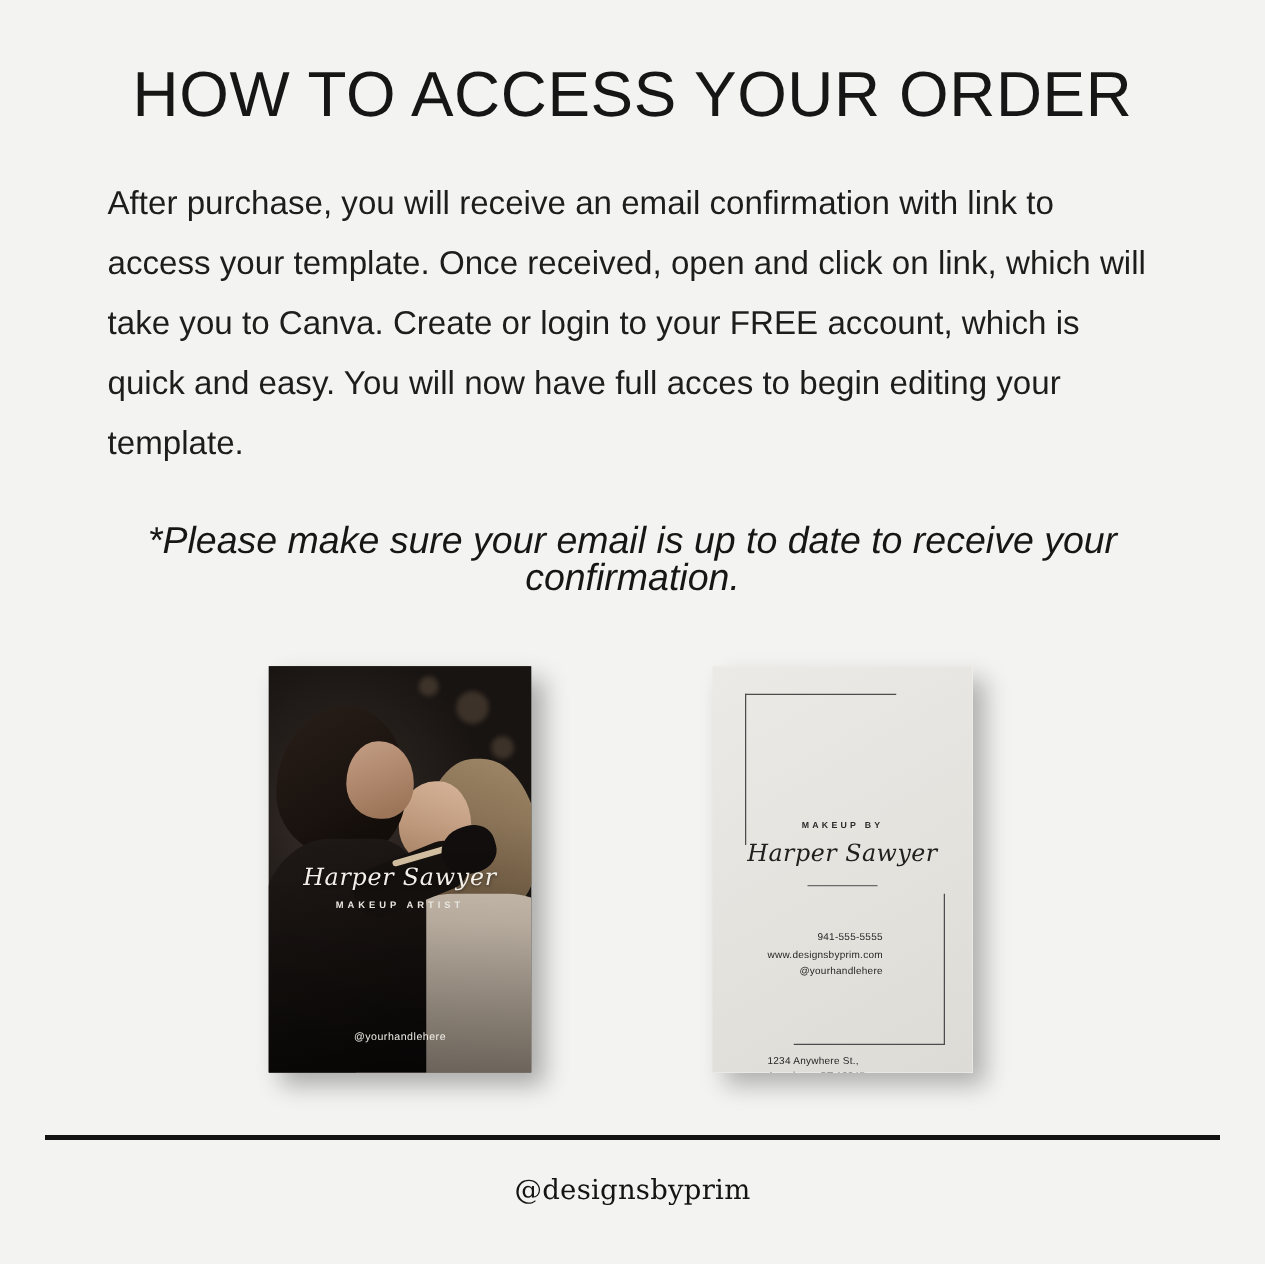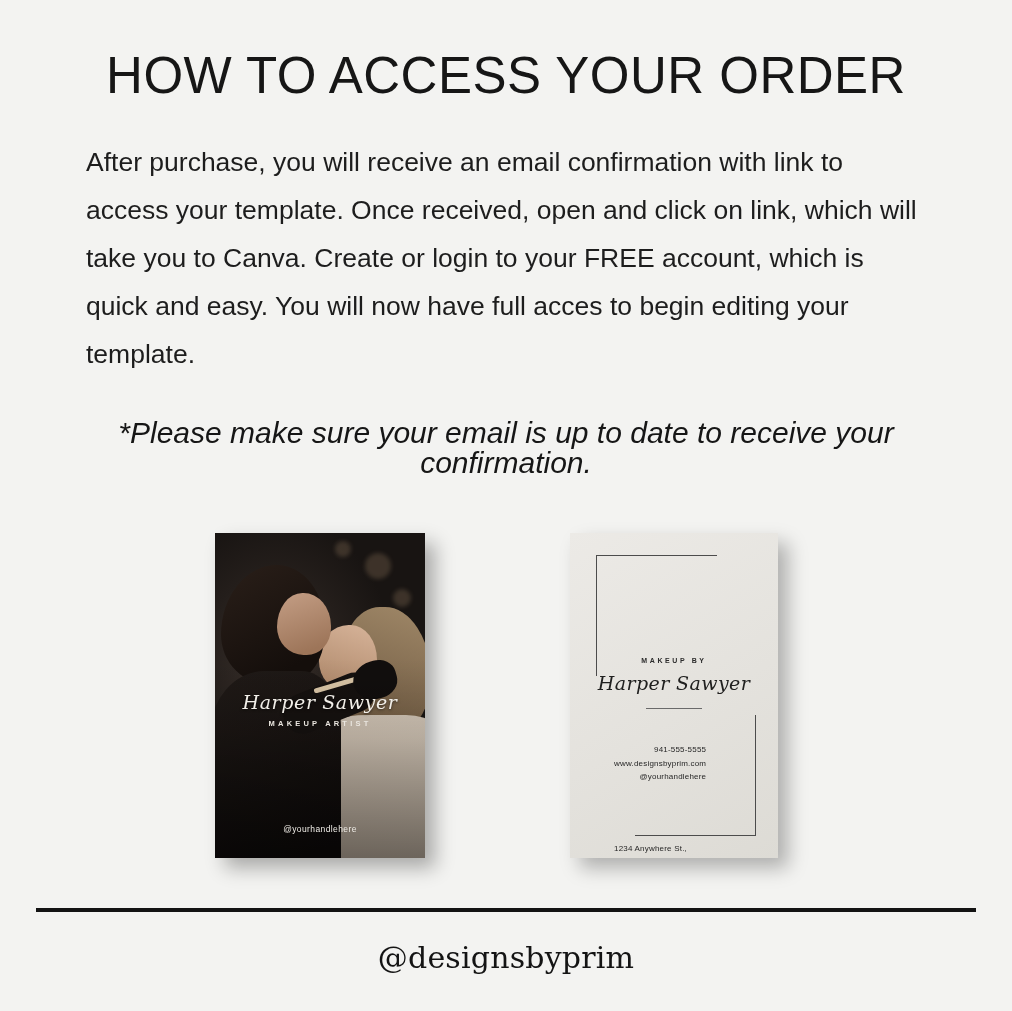--- a/index.html
+++ b/index.html
@@ -312,21 +312,21 @@
     width: 940px;
     border-top: 4px solid #131313;
   }
   .footer-handle {
     position: absolute;
     top: 940px;
     left: 0;
     width: 1012px;
     text-align: center;
     font-family: "DejaVu Serif", serif;
-    font-size: 30px;
+    font-size: 22px;
     color: #141414;
     letter-spacing: 0.2px;
   }
 </style>
 </head>
 <body>
 
 <div class="page">
 
   <div class="title">HOW TO ACCESS YOUR ORDER</div>

